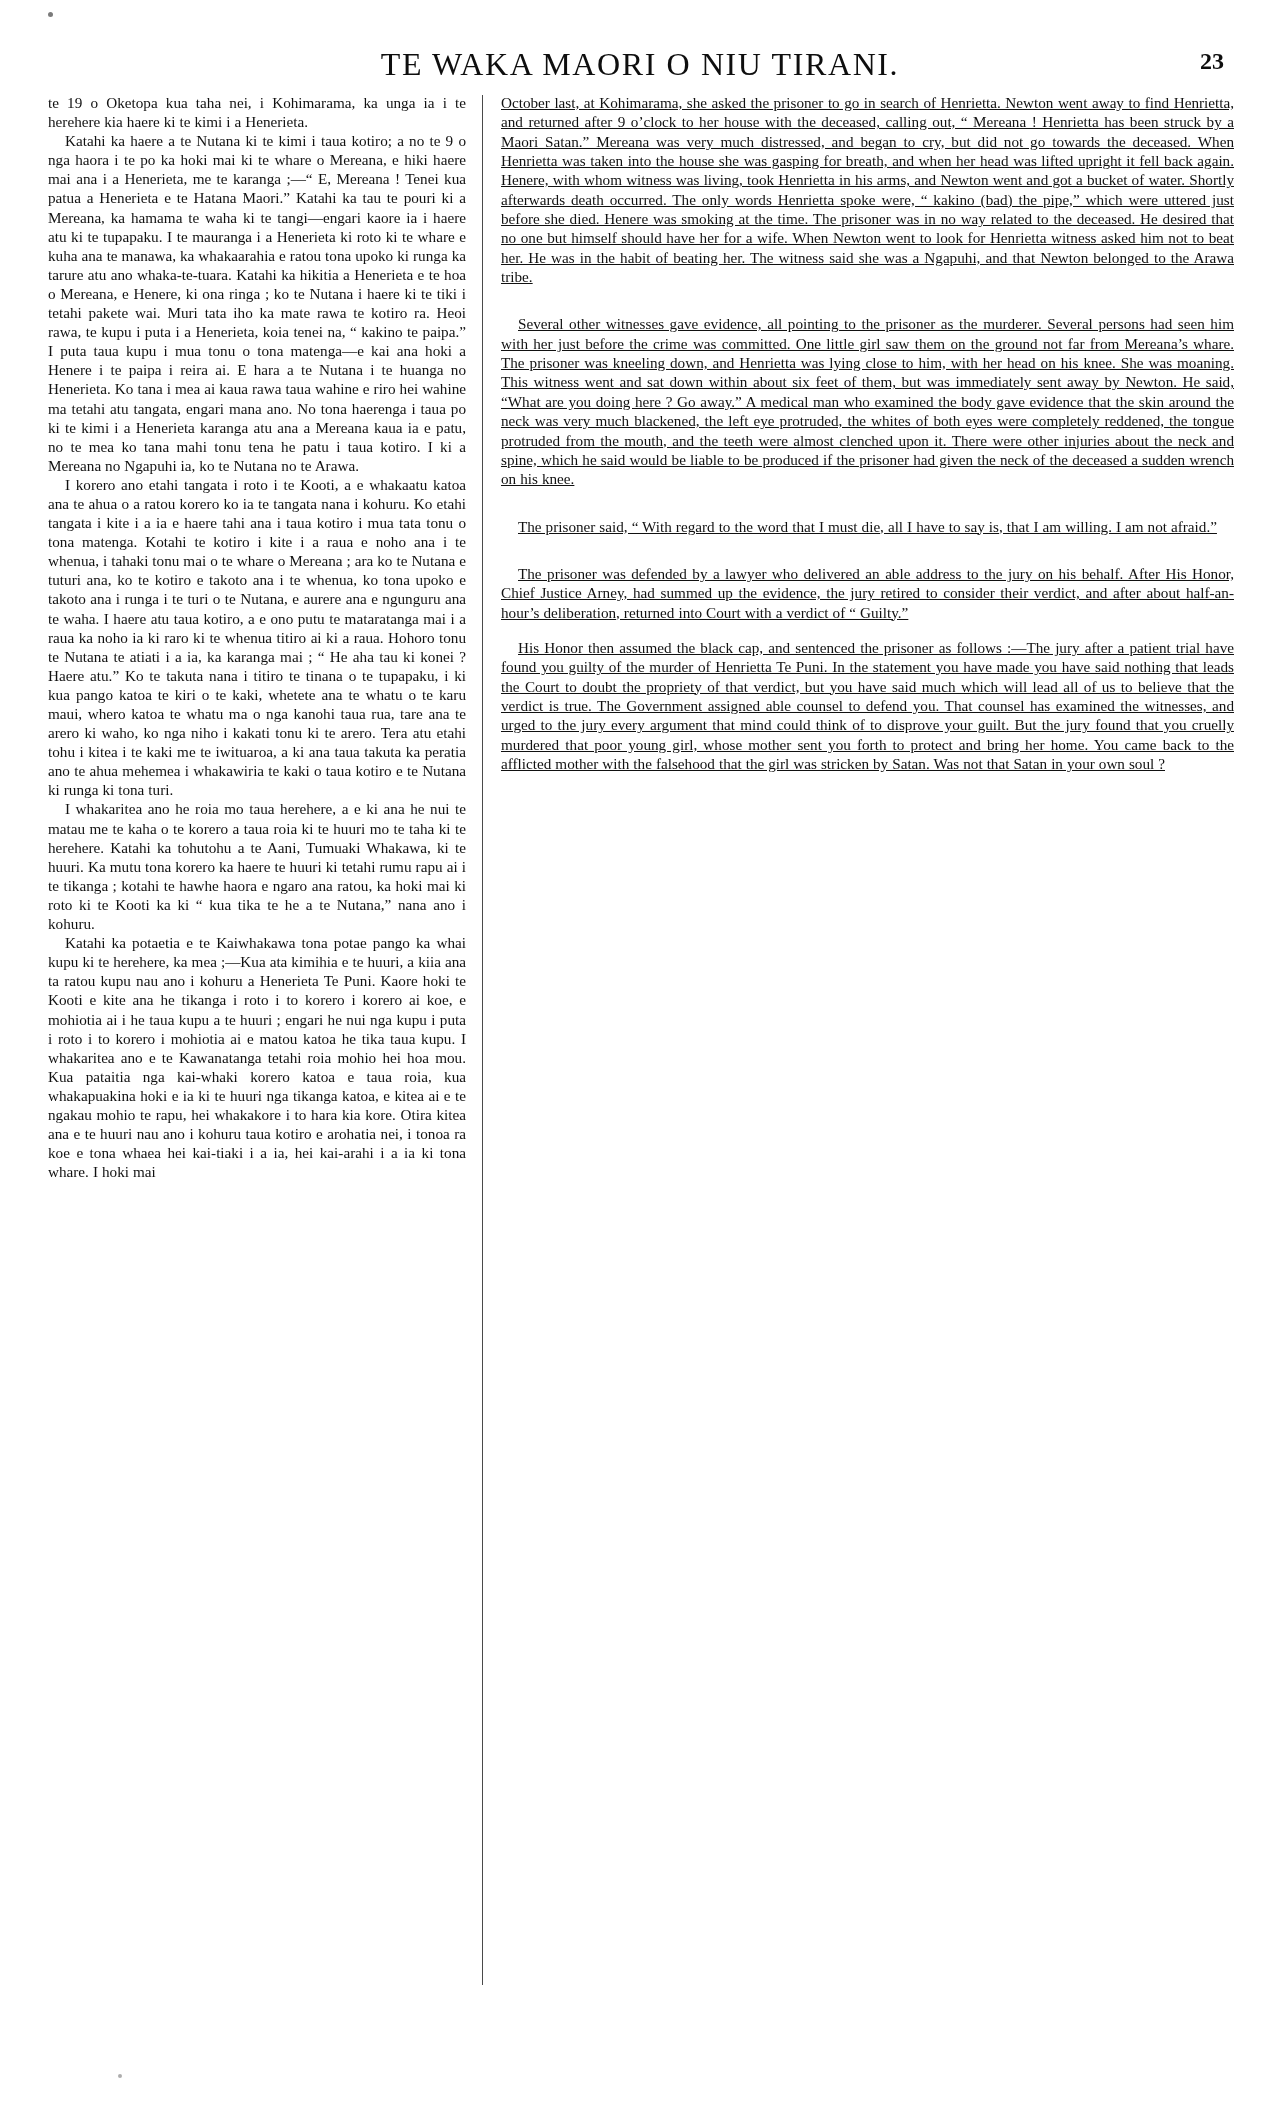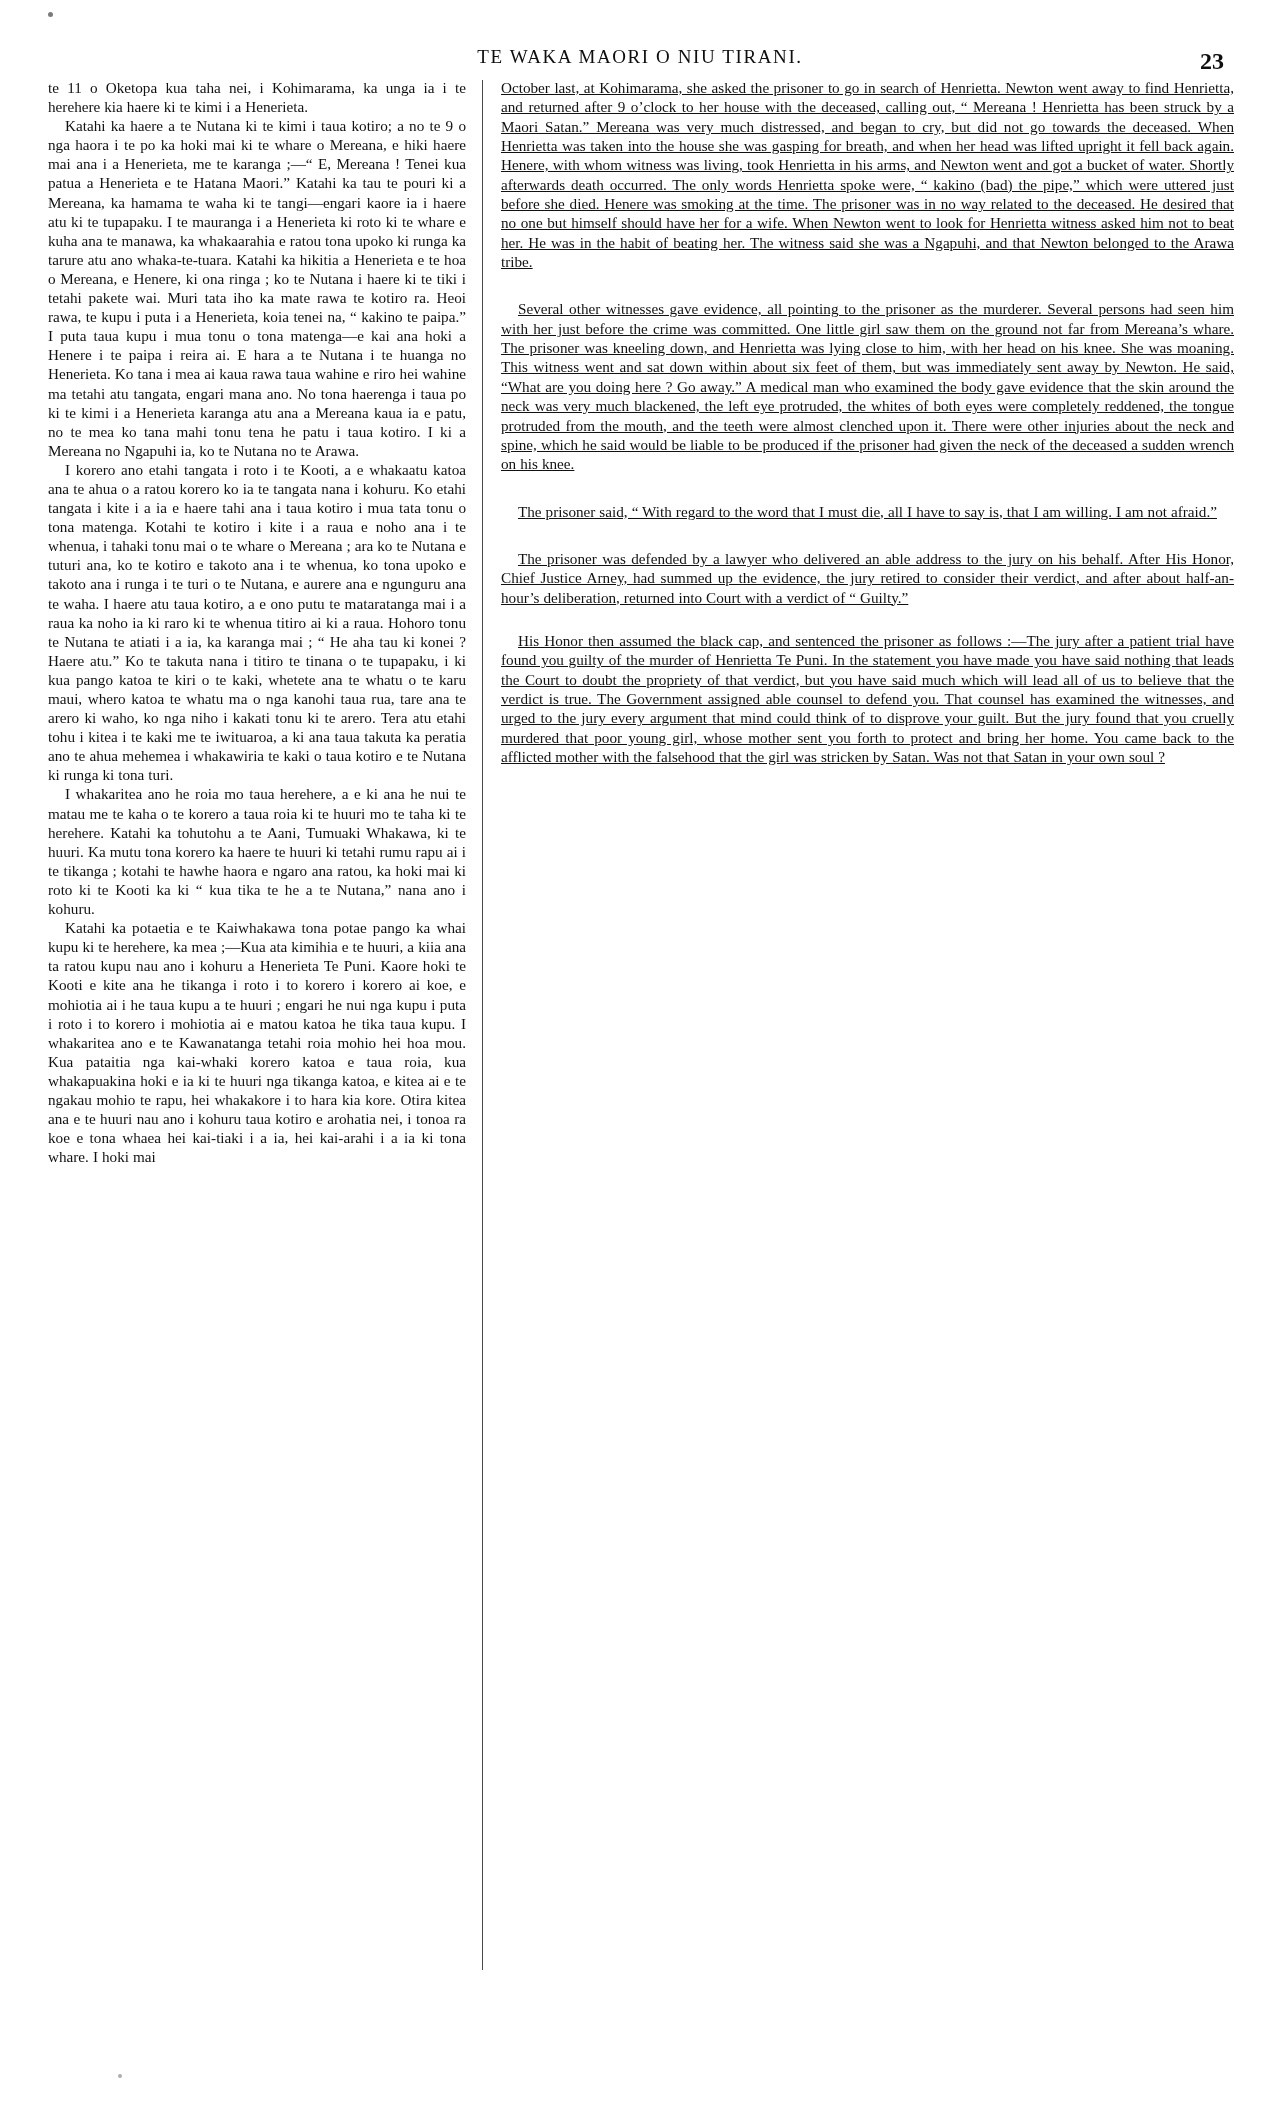--- a/index.html
+++ b/index.html
@@ -22,21 +22,21 @@
     padding: 0;
   }
   .masthead {
     position: relative;
     width: 100%;
     padding-top: 46px;
     padding-bottom: 10px;
     text-align: center;
   }
   .masthead-title {
-    font-size: 19px;
+    font-size: 32px;
     letter-spacing: 1.6px;
     font-family: "Liberation Serif", serif;
     font-weight: normal;
     display: inline-block;
     color: #0e0e0e;
   }
   .page-number {
     position: absolute;
     right: 56px;
     top: 48px;
@@ -98,21 +98,21 @@
     line-height: 19.1px;
     text-align: justify;
     text-justify: inter-word;
     hyphens: none;
     word-spacing: .2px;
   }
   p.indent {
     text-indent: 17px;
   }
   p.gap {
-    margin-top: 24px;
+    margin-top: 16px;
   }
   p.gap-lg {
     margin-top: 28px;
   }
   .col-right p.para {
     line-height: 19.35px;
   }
 </style>
 </head>
 <body>
@@ -123,21 +123,21 @@
   <div class="speck2"></div>
 
   <div class="masthead">
     <span class="masthead-title">TE WAKA MAORI O NIU TIRANI.</span>
     <span class="page-number">23</span>
   </div>
 
   <div class="columns">
 
     <div class="col col-left">
-      <p class="para">te 11 o Oketopa kua taha nei, i Kohimarama, ka unga ia i te herehere kia haere ki te kimi i a Henerieta.</p>
+      <p class="para">te 19 o Oketopa kua taha nei, i Kohimarama, ka unga ia i te herehere kia haere ki te kimi i a Henerieta.</p>
       <p class="para indent">Katahi ka haere a te Nutana ki te kimi i taua kotiro; a no te 9 o nga haora i te po ka hoki mai ki te whare o Mereana, e hiki haere mai ana i a Henerieta, me te karanga ;—“ E, Mereana ! Tenei kua patua a Henerieta e te Hatana Maori.”   Katahi ka tau te pouri ki a Mereana, ka hamama te waha ki te tangi—engari kaore ia i haere atu ki te tupapaku.   I te mauranga i a Henerieta ki roto ki te whare e kuha ana te manawa, ka whakaarahia e ratou tona upoko ki runga ka tarure atu ano whaka-te-tuara.   Katahi ka hikitia a Henerieta e te hoa o Mereana, e Henere, ki ona ringa ; ko te Nutana i haere ki te tiki i tetahi pakete wai.   Muri tata iho ka mate rawa te kotiro ra.   Heoi rawa, te kupu i puta i a Henerieta, koia tenei na, “ kakino te paipa.”   I puta taua kupu i mua tonu o tona matenga—e kai ana hoki a Henere i te paipa i reira ai.   E hara a te Nutana i te huanga no Henerieta.   Ko tana i mea ai kaua rawa taua wahine e riro hei wahine ma tetahi atu tangata, engari mana ano.   No tona haerenga i taua po ki te kimi i a Henerieta karanga atu ana a Mereana kaua ia e patu, no te mea ko tana mahi tonu tena he patu i taua kotiro.   I ki a Mereana no Ngapuhi ia, ko te Nutana no te Arawa.</p>
       <p class="para indent">I korero ano etahi tangata i roto i te Kooti, a e whakaatu katoa ana te ahua o a ratou korero ko ia te tangata nana i kohuru.   Ko etahi tangata i kite i a ia e haere tahi ana i taua kotiro i mua tata tonu o tona matenga.   Kotahi te kotiro i kite i a raua e noho ana i te whenua, i tahaki tonu mai o te whare o Mereana ; ara ko te Nutana e tuturi ana, ko te kotiro e takoto ana i te whenua, ko tona upoko e takoto ana i runga i te turi o te Nutana, e aurere ana e ngunguru ana te waha.   I haere atu taua kotiro, a e ono putu te mataratanga mai i a raua ka noho ia ki raro ki te whenua titiro ai ki a raua.   Hohoro tonu te Nutana te atiati i a ia, ka karanga mai ; “ He aha tau ki konei ?  Haere atu.”   Ko te takuta nana i titiro te tinana o te tupapaku, i ki kua pango katoa te kiri o te kaki, whetete ana te whatu o te karu maui, whero katoa te whatu ma o nga kanohi taua rua, tare ana te arero ki waho, ko nga niho i kakati tonu ki te arero.   Tera atu etahi tohu i kitea i te kaki me te iwituaroa, a ki ana taua takuta ka peratia ano te ahua mehemea i whakawiria te kaki o taua kotiro e te Nutana ki runga ki tona turi.</p>
       <p class="para indent">I whakaritea ano he roia mo taua herehere, a e ki ana he nui te matau me te kaha o te korero a taua roia ki te huuri mo te taha ki te herehere.   Katahi ka tohutohu a te Aani, Tumuaki Whakawa, ki te huuri.   Ka mutu tona korero ka haere te huuri ki tetahi rumu rapu ai i te tikanga ; kotahi te hawhe haora e ngaro ana ratou, ka hoki mai ki roto ki te Kooti ka ki “ kua tika te he a te Nutana,” nana ano i kohuru.</p>
       <p class="para indent">Katahi ka potaetia e te Kaiwhakawa tona potae pango ka whai kupu ki te herehere, ka mea ;—Kua ata kimihia e te huuri, a kiia ana ta ratou kupu nau ano i kohuru a Henerieta Te Puni.   Kaore hoki te Kooti e kite ana he tikanga i roto i to korero i korero ai koe, e mohiotia ai i he taua kupu a te huuri ; engari he nui nga kupu i puta i roto i to korero i mohiotia ai e matou katoa he tika taua kupu.   I whakaritea ano e te Kawanatanga tetahi roia mohio hei hoa mou.   Kua pataitia nga kai-whaki korero katoa e taua roia, kua whakapuakina hoki e ia ki te huuri nga tikanga katoa, e kitea ai e te ngakau mohio te rapu, hei whakakore i to hara kia kore.   Otira kitea ana e te huuri nau ano i kohuru taua kotiro e arohatia nei, i tonoa ra koe e tona whaea hei kai-tiaki i a ia, hei kai-arahi i a ia ki tona whare.   I hoki mai</p>
     </div>
 
     <div class="rule"></div>
 
     <div class="col col-right">
       <p class="para">October last, at Kohimarama, she asked the prisoner to go in search of Henrietta.   Newton went away to find Henrietta, and returned after 9 o’clock to her house with the deceased, calling out, “ Mereana ! Henrietta has been struck by a Maori Satan.”   Mereana was very much distressed, and began to cry, but did not go towards the deceased.   When Henrietta was taken into the house she was gasping for breath, and when her head was lifted upright it fell back again.   Henere, with whom witness was living, took Henrietta in his arms, and Newton went and got a bucket of water.   Shortly afterwards death occurred.   The only words Henrietta spoke were, “ kakino (bad) the pipe,” which were uttered just before she died.   Henere was smoking at the time.   The prisoner was in no way related to the deceased.   He desired that no one but himself should have her for a wife.   When Newton went to look for Henrietta witness asked him not to beat her.   He was in the habit of beating her.   The witness said she was a Ngapuhi, and that Newton belonged to the Arawa tribe.</p>

